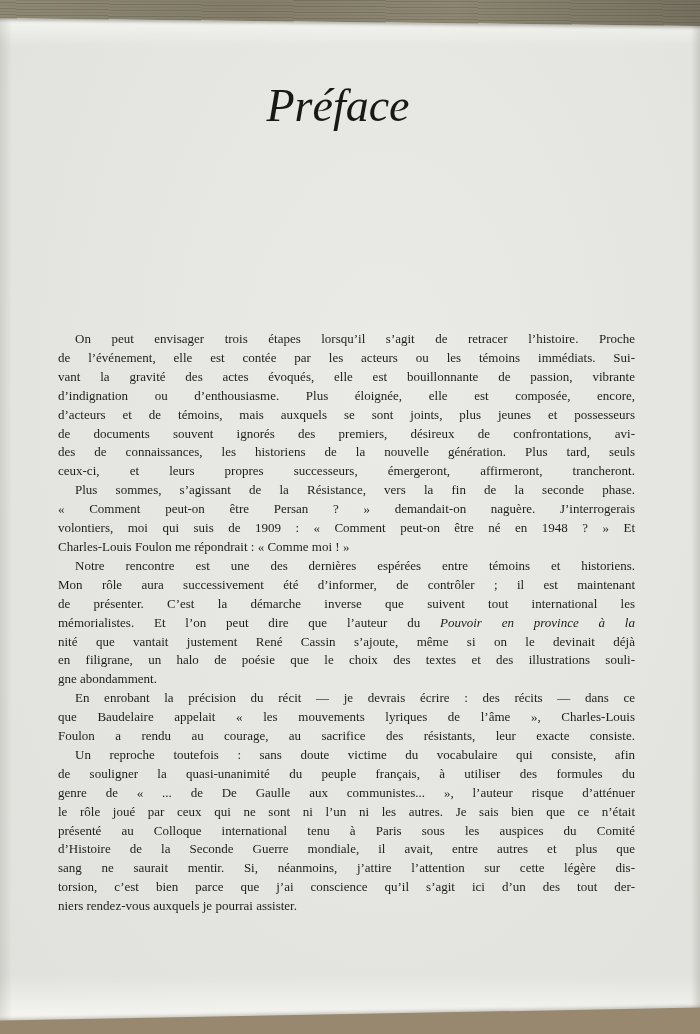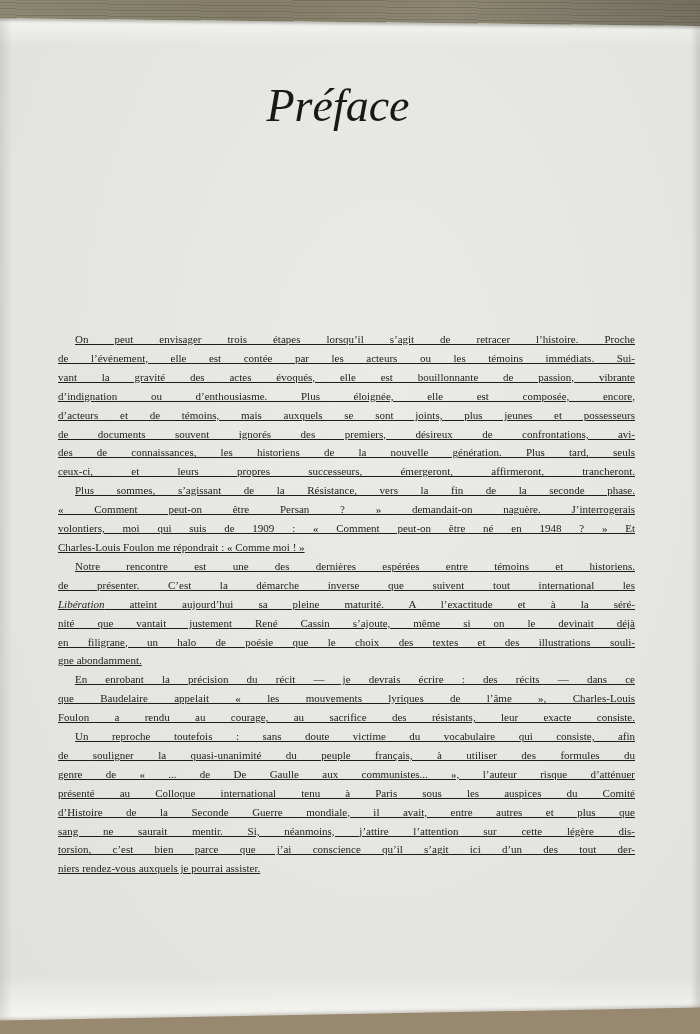--- a/index.html
+++ b/index.html
@@ -21,21 +21,21 @@
   .wood-bottom{top:1021px;height:45px;transform:rotate(-1.05deg);transform-origin:0 0;
     background:
       repeating-linear-gradient(180deg, rgba(60,45,28,0.16) 0 1px, rgba(0,0,0,0) 1px 4px, rgba(70,55,38,0.10) 4px 5px, rgba(0,0,0,0) 5px 7px),
       linear-gradient(90deg,#9c8c78 0%,#93836e 40%,#a08f7a 75%,#96887а 100%);
     background-color:#97886f;
     box-shadow:0 -2px 3px rgba(90,80,65,0.25);}
   .title{position:absolute;top:79px;left:0;width:700px;text-align:center;
     font-size:46px;font-style:italic;font-weight:400;color:#17171 5;color:#181816;
     transform:translateX(-12px);letter-spacing:0px;}
   .text-block{position:absolute;left:58px;top:330px;width:577px;
-    font-size:11px;line-height:18.9px;color:#1d1d1b;text-decoration:underline;}
+    font-size:13px;line-height:18.9px;color:#1d1d1b;}
   .line{text-align:justify;text-align-last:justify;}
   .line.indent{text-indent:17px;}
   .line.short{text-align-last:left;}
   .it{font-style:italic;}
 </style>
 </head>
 <body>
 
 <div class="scene">
   <div class="paper">
@@ -47,31 +47,33 @@
         <div class="line">d’indignation ou d’enthousiasme. Plus éloignée, elle est composée, encore,</div>
         <div class="line">d’acteurs et de témoins, mais auxquels se sont joints, plus jeunes et possesseurs</div>
         <div class="line">de documents souvent ignorés des premiers, désireux de confrontations, avi-</div>
         <div class="line">des de connaissances, les historiens de la nouvelle génération. Plus tard, seuls</div>
         <div class="line">ceux-ci, et leurs propres successeurs, émergeront, affirmeront, trancheront.</div>
         <div class="line indent">Plus sommes, s’agissant de la Résistance, vers la fin de la seconde phase.</div>
         <div class="line">« Comment peut-on être Persan ? » demandait-on naguère. J’interrogerais</div>
         <div class="line">volontiers, moi qui suis de 1909 : « Comment peut-on être né en 1948 ? » Et</div>
         <div class="line short">Charles-Louis Foulon me répondrait : « Comme moi ! »</div>
         <div class="line indent">Notre rencontre est une des dernières espérées entre témoins et historiens.</div>
+        <div class="line">Mon rôle aura successivement été d’informer, de contrôler ; il est maintenant</div>
         <div class="line">de présenter. C’est la démarche inverse que suivent tout international les</div>
-        <div class="line"><span class="it">Libération</span><span> atteint aujourd’hui sa pleine maturité. A l’exactitude et à la séré-</span></div>
+        <div class="line"><span>mémorialistes. Et l’on peut dire que l’auteur du </span><span class="it">Pouvoir en province à la</span></div>
         <div class="line">nité que vantait justement René Cassin s’ajoute, même si on le devinait déjà</div>
         <div class="line">en filigrane, un halo de poésie que le choix des textes et des illustrations souli-</div>
         <div class="line short">gne abondamment.</div>
         <div class="line indent">En enrobant la précision du récit — je devrais écrire : des récits — dans ce</div>
         <div class="line">que Baudelaire appelait « les mouvements lyriques de l’âme », Charles-Louis</div>
         <div class="line">Foulon a rendu au courage, au sacrifice des résistants, leur exacte consiste.</div>
         <div class="line indent">Un reproche toutefois : sans doute victime du vocabulaire qui consiste, afin</div>
         <div class="line">de souligner la quasi-unanimité du peuple français, à utiliser des formules du</div>
         <div class="line">genre de « ... de De Gaulle aux communistes... », l’auteur risque d’atténuer</div>
+        <div class="line">le rôle joué par ceux qui ne sont ni l’un ni les autres. Je sais bien que ce n’était</div>
         <div class="line">présenté au Colloque international tenu à Paris sous les auspices du Comité</div>
         <div class="line">d’Histoire de la Seconde Guerre mondiale, il avait, entre autres et plus que</div>
         <div class="line">sang ne saurait mentir. Si, néanmoins, j’attire l’attention sur cette légère dis-</div>
         <div class="line">torsion, c’est bien parce que j’ai conscience qu’il s’agit ici d’un des tout der-</div>
         <div class="line short">niers rendez-vous auxquels je pourrai assister.</div>
       </div>
   </div>
   <div class="wood wood-top"></div>
   <div class="wood wood-bottom"></div>
 </div>

